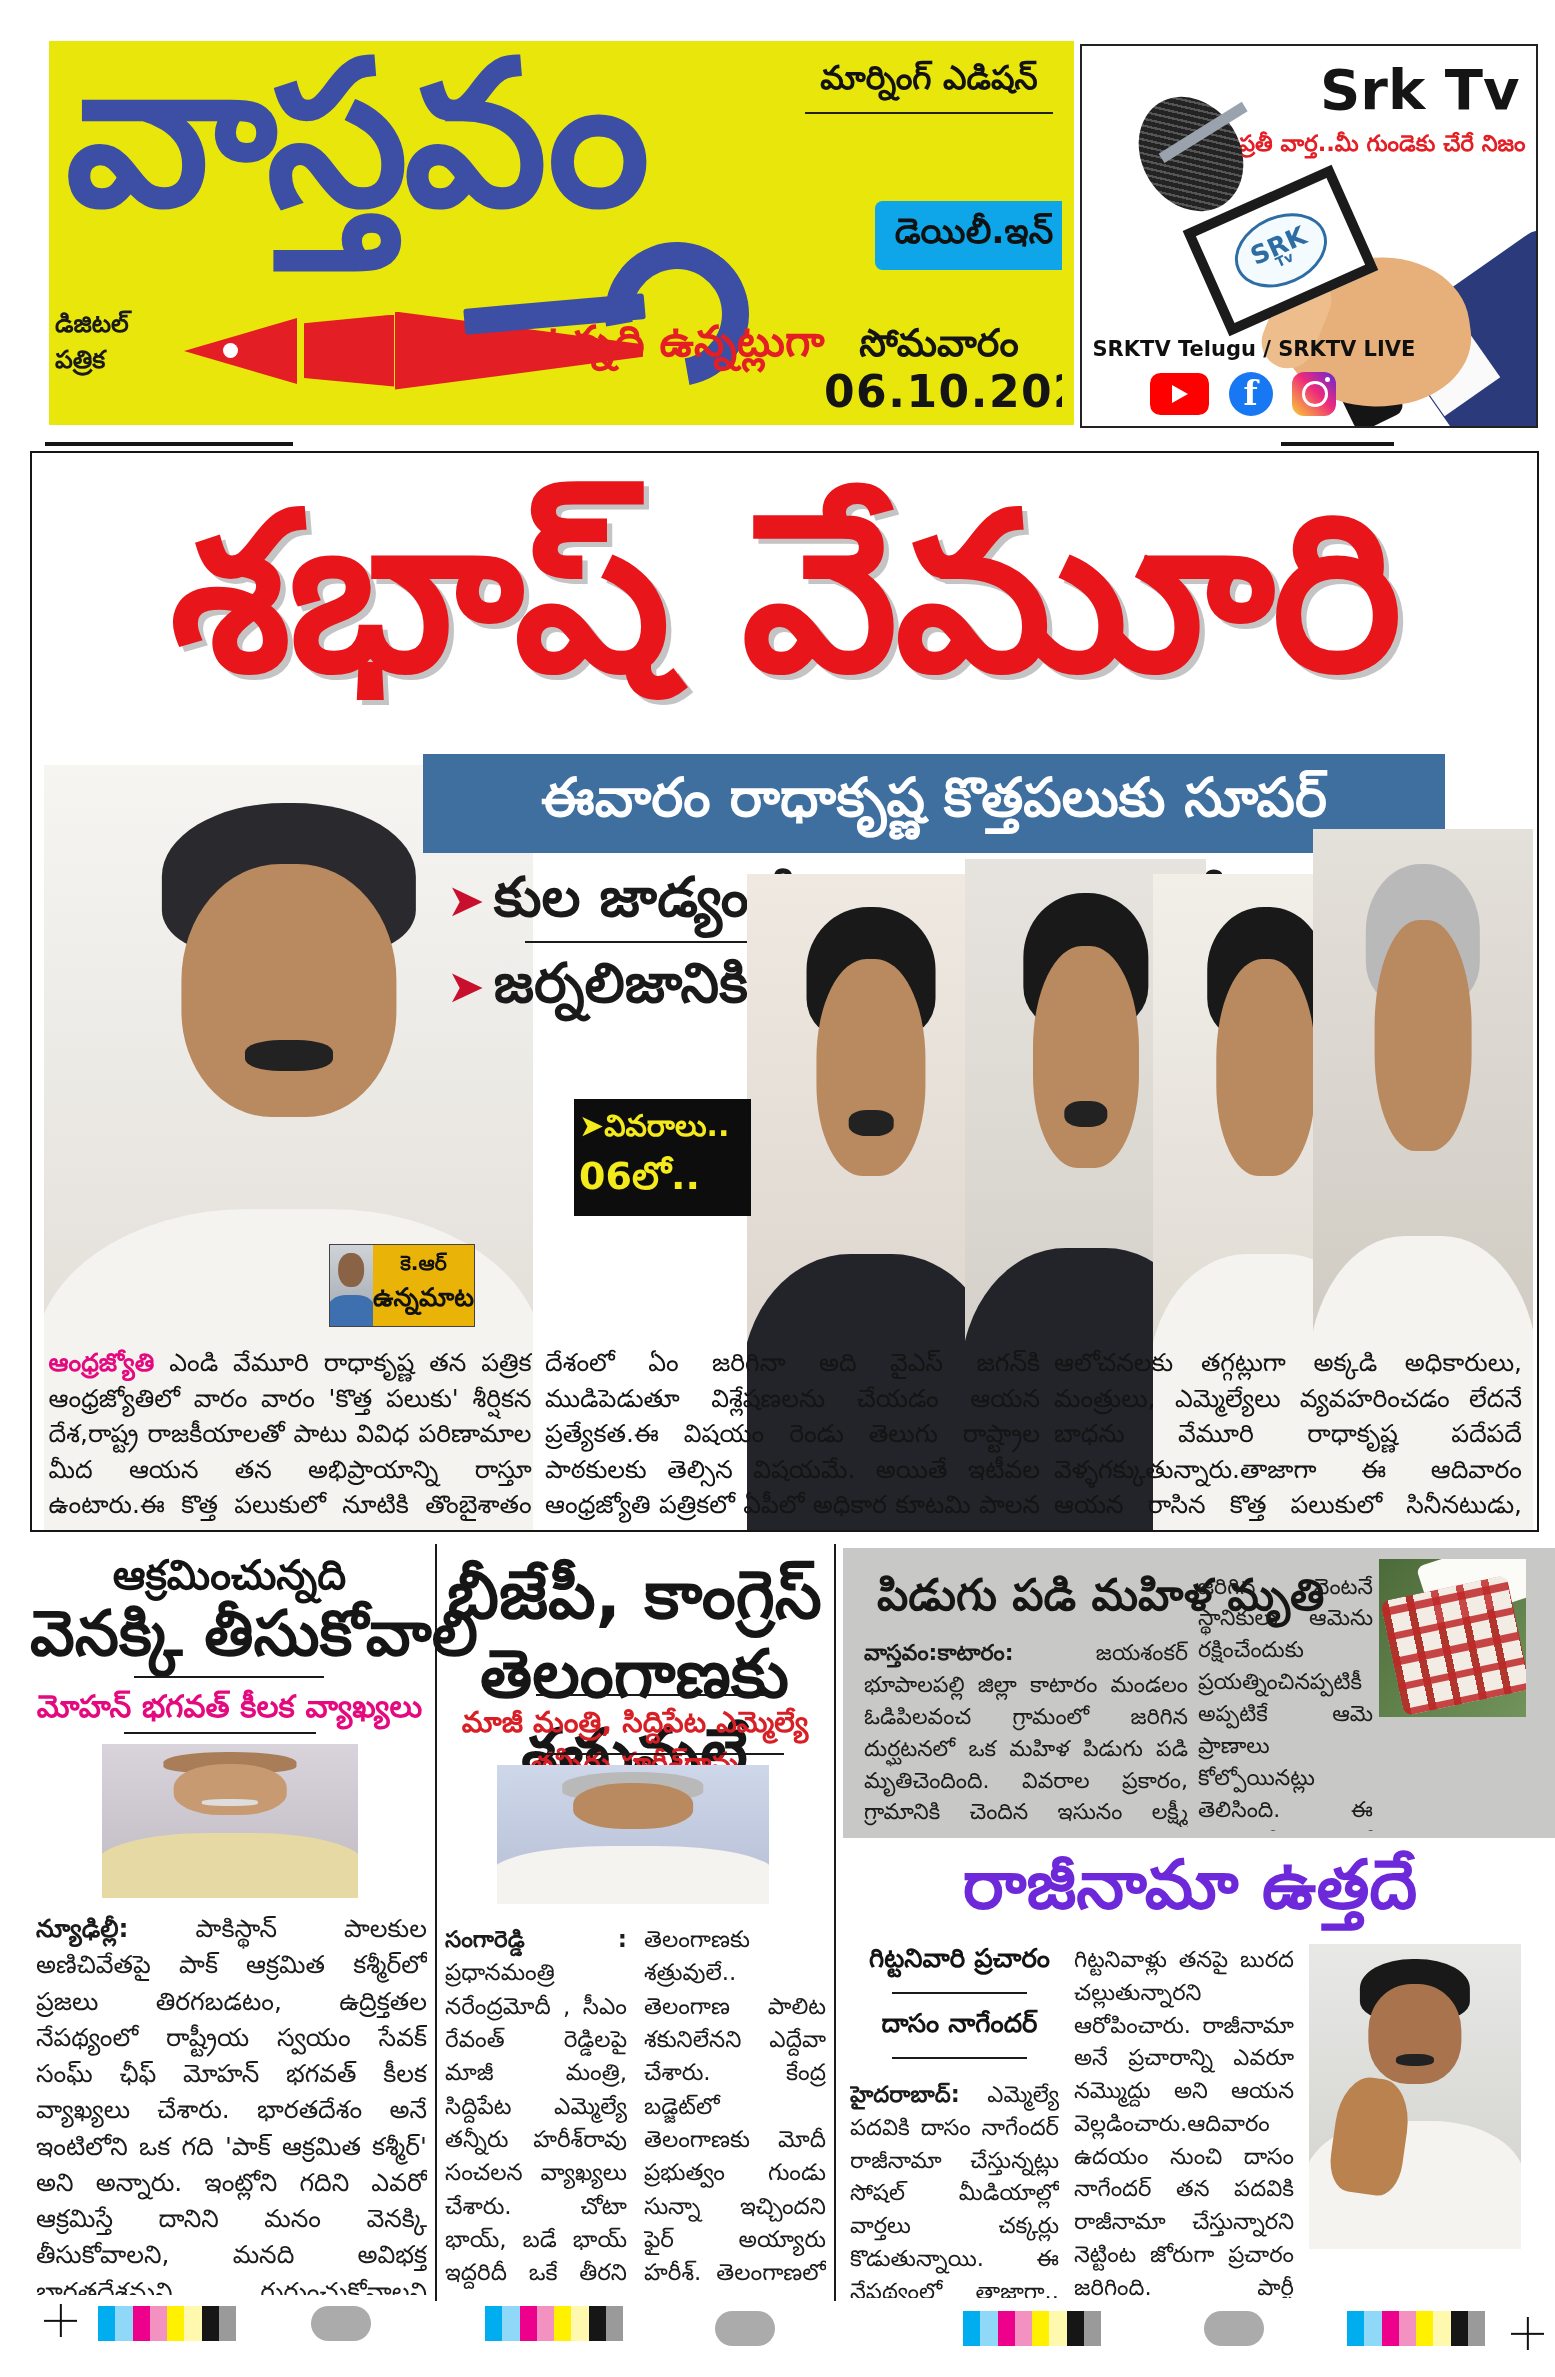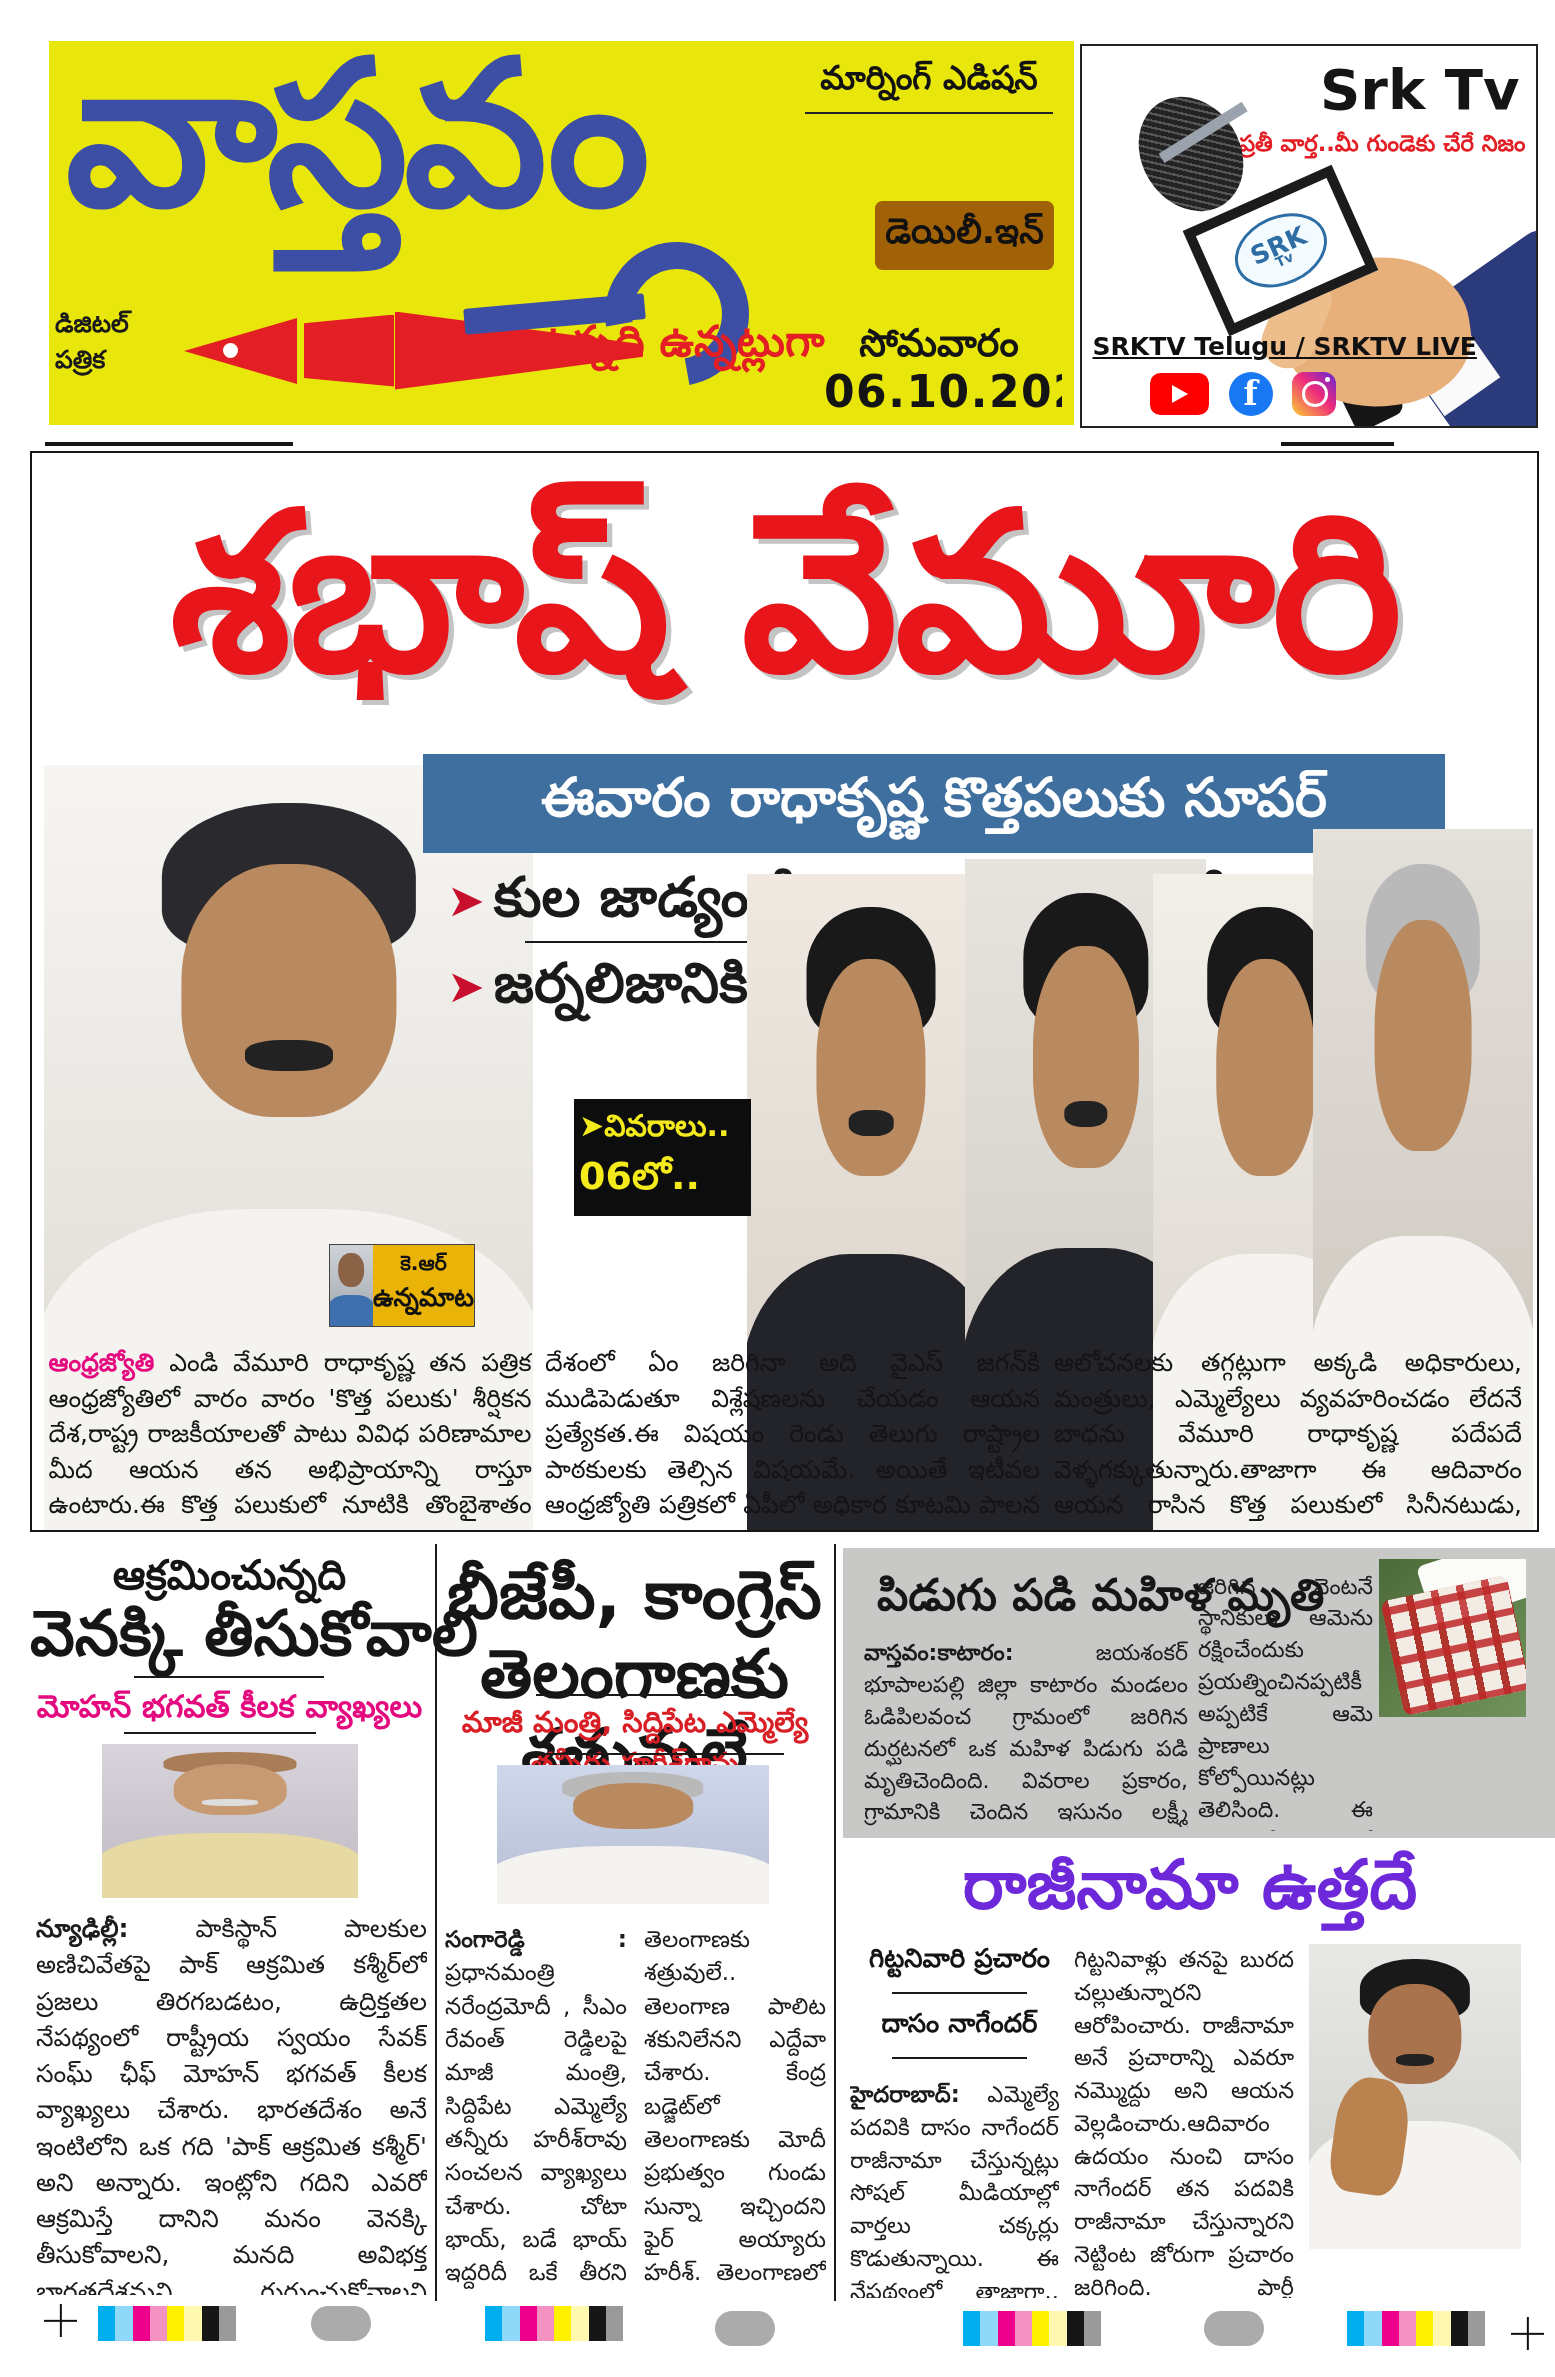--- a/index.html
+++ b/index.html
@@ -11,21 +11,21 @@
   .j{text-align:justify;text-justify:inter-word;}
 
   
   .mast{left:49px;top:41px;width:1013px;height:384px;background:#E9E60B;overflow:hidden;}
   .mast-title{left:16.6px;top:-13.5px;width:798px;font-size:202px;line-height:1.05;font-weight:bold;
               color:#3D4FA5;letter-spacing:-4.5px;white-space:nowrap;}
   .mast-dig{left:6px;top:265px;font-size:25px;font-weight:bold;color:#1a1a1a;line-height:1.45;}
   .mast-tag{left:488px;top:275px;font-size:43px;font-weight:bold;color:#E31E24;white-space:nowrap;}
   .mast-ed{left:756px;top:16.6px;width:248px;text-align:center;font-size:33px;font-weight:bold;
            color:#121212;padding-bottom:7.5px;border-bottom:2.3px solid #222;}
-  .mast-daily{left:826px;top:160px;width:179px;height:69px;background:#a16207;border-radius:7.5px;
+  .mast-daily{left:826px;top:160px;width:198px;height:69px;background:#0ea5e9;border-radius:7.5px;
               display:flex;align-items:center;justify-content:center;font-size:35px;font-weight:bold;color:#111;}
   .mast-day{left:775px;top:280px;width:230px;text-align:center;font-size:38px;font-weight:bold;}
   .mast-date{left:775px;top:325px;width:230px;text-align:center;font-size:44px;font-weight:800;letter-spacing:1.5px;}
 
   
   .pen{left:135px;top:254px;width:594px;height:113px;}
   .pen .nib{position:absolute;left:0;top:22.6px;width:0;height:0;
             border-top:33px solid transparent;border-bottom:33px solid transparent;
             border-right:113px solid #E31E24;}
   .pen .dot{position:absolute;left:39px;top:48px;width:15px;height:15px;border-radius:50%;background:#fff;}
@@ -55,21 +55,21 @@
   .srk-oval small{font-size:13.5px;font-weight:800;}
   .mic-handle{position:absolute;left:239px;top:226px;width:53px;height:158px;background:#151515;
               transform:rotate(-26deg);border-radius:10.5px;}
   .hand{position:absolute;left:200px;top:212px;width:188px;height:149px;background:#E7B07B;
         border-radius:48% 52% 44% 56%;transform:rotate(-8deg);}
   .thumb{position:absolute;left:188px;top:226px;width:53px;height:98px;background:#Eebd8c;
          border-radius:30px;transform:rotate(22deg);}
   .cuff{position:absolute;left:324px;top:248px;width:68px;height:113px;background:#fafafa;transform:rotate(-35deg);}
   .suit{position:absolute;left:342px;top:214px;width:196px;height:196px;background:#2B3A7A;
         transform:rotate(-35deg);border-radius:22.6px;}
-  .ad-ch{position:absolute;left:10.5px;bottom:65px;font-size:25px;font-weight:800;color:#101010;white-space:nowrap;text-decoration:underline;}
+  .ad-ch{position:absolute;left:10.5px;bottom:65px;font-size:21px;font-weight:800;color:#101010;white-space:nowrap;}
   .soc{position:absolute;left:68px;bottom:10.5px;display:flex;gap:19.6px;align-items:center;}
   .yt{width:59px;height:42px;background:#FF0000;border-radius:10.5px;display:flex;align-items:center;justify-content:center;}
   .yt i{display:block;width:0;height:0;border-top:9.8px solid transparent;border-bottom:9.8px solid transparent;border-left:16.6px solid #fff;}
   .fb{width:44px;height:44px;background:#1877F2;border-radius:50%;color:#fff;font-weight:bold;font-size:33px;
       display:flex;align-items:center;justify-content:center;font-family:"DejaVu Serif",serif;}
   .ig{width:44px;height:44px;border-radius:12px;background:linear-gradient(45deg,#f9ce34,#ee2a7b 55%,#6228d7);position:relative;}
   .ig i{position:absolute;left:9.8px;top:9.8px;width:19.6px;height:19.6px;border:3.8px solid #fff;border-radius:50%;}
   .ig u{position:absolute;right:6px;top:5.3px;width:5.3px;height:5.3px;background:#fff;border-radius:50%;}
 
   

